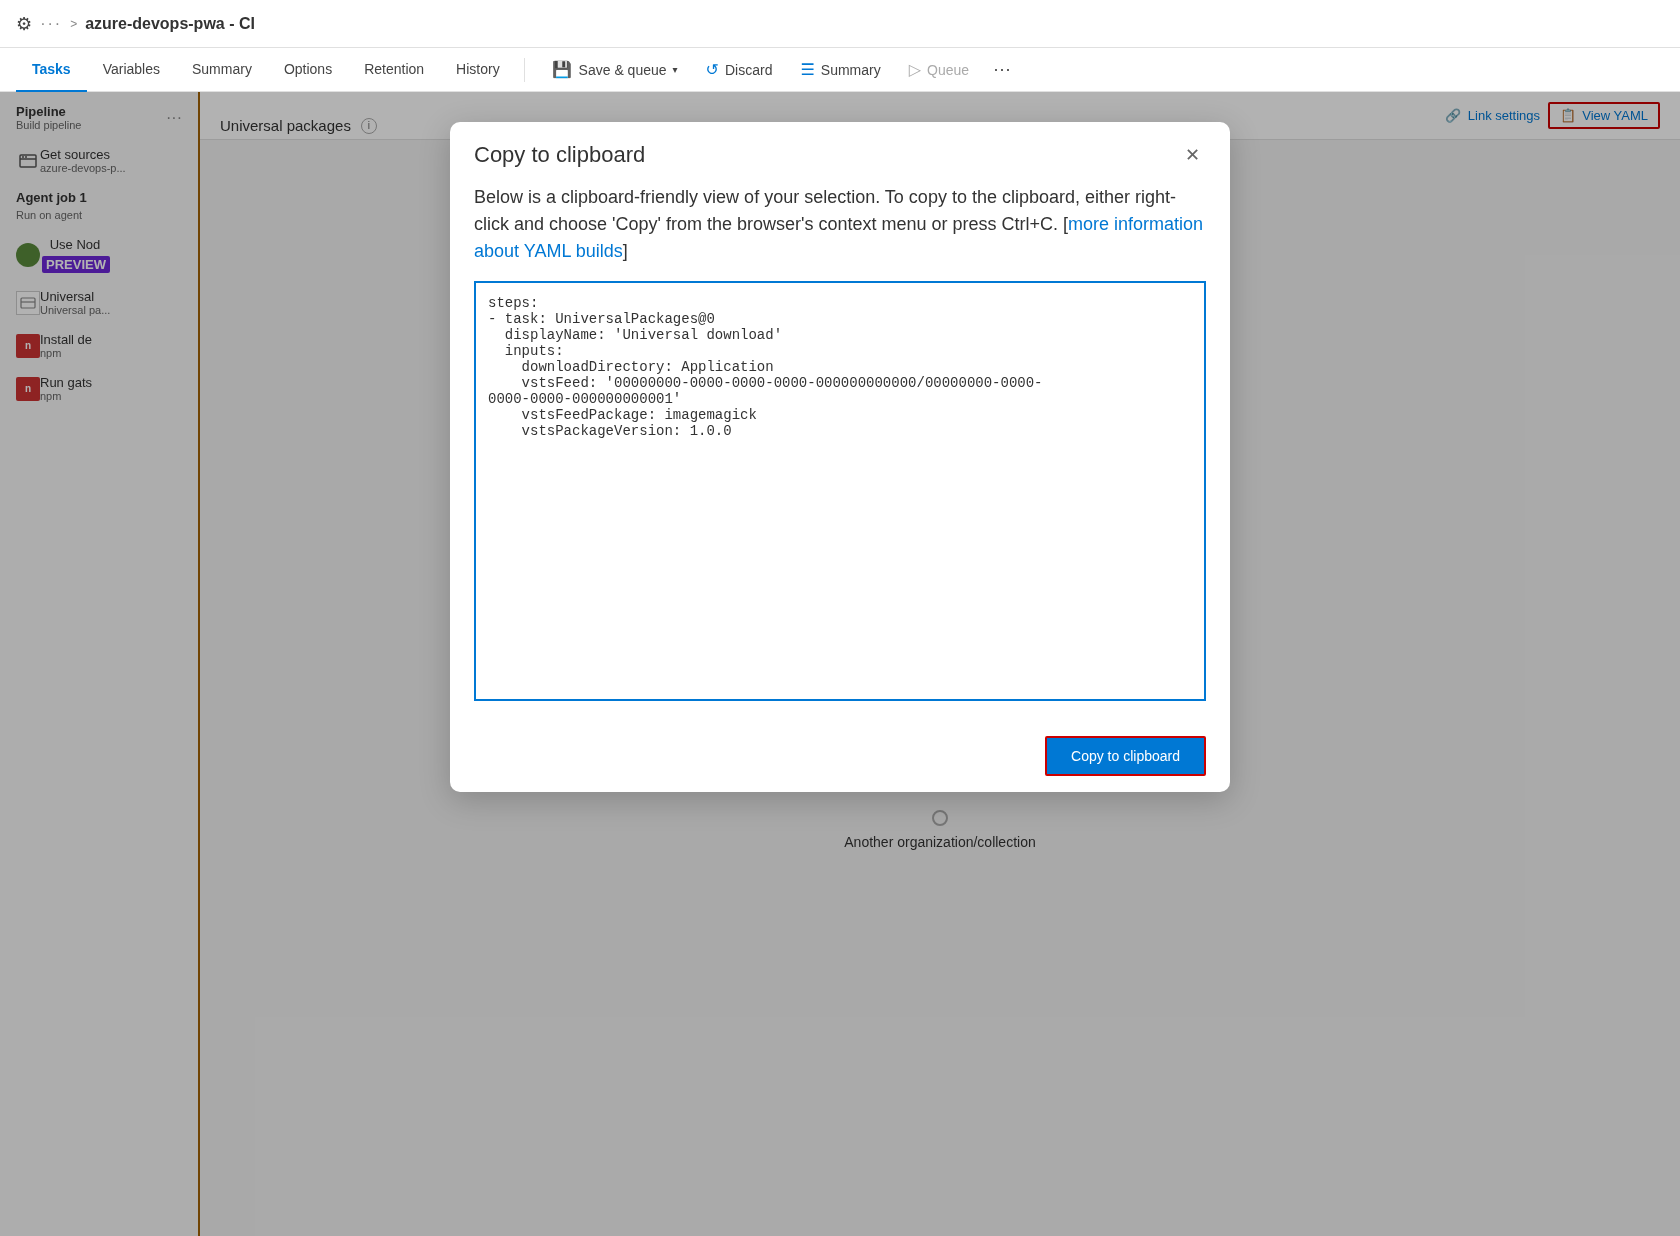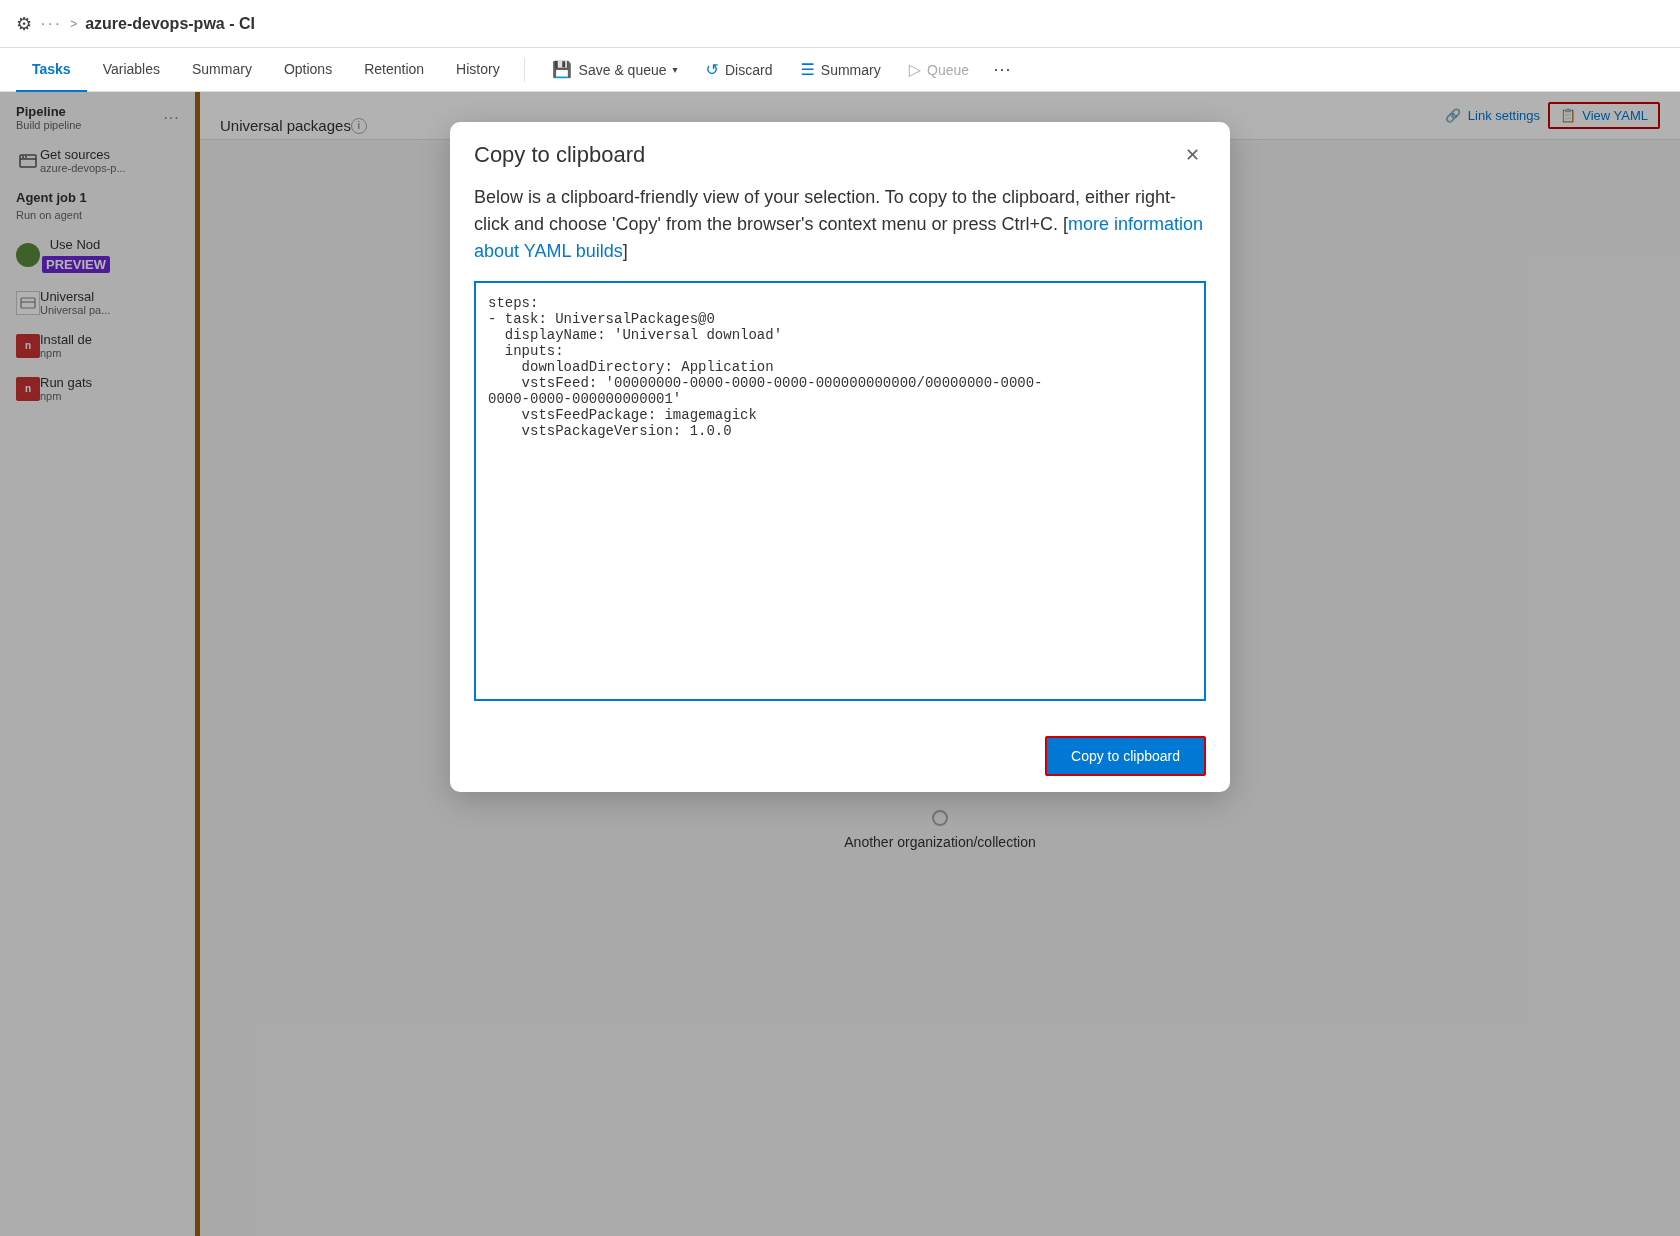--- a/index.html
+++ b/index.html
@@ -114,21 +114,21 @@
     .main-layout {
       display: flex;
       height: calc(1236px - 48px - 44px);
       position: relative;
     }
 
     
     .sidebar {
       width: 200px;
       background: #f8f8f8;
-      border-right: 5px solid #a16207;
+      border-right: 2px solid #a16207;
       flex-shrink: 0;
       overflow-y: auto;
     }
     .sidebar-section {
       padding: 12px 16px 8px;
       display: flex;
       align-items: center;
       justify-content: space-between;
     }
     .sidebar-section-title {
@@ -206,21 +206,21 @@
       display: flex;
       align-items: center;
       justify-content: space-between;
     }
     .right-panel-title {
       font-size: 15px;
       font-weight: 500;
       color: #333;
       display: flex;
       align-items: center;
-      gap: 0;
+      gap: 10px;
       margin-top: 20px;
     }
     .right-panel-actions {
       display: flex;
       align-items: center;
       gap: 8px;
     }
     .link-settings-btn {
       display: flex;
       align-items: center;

